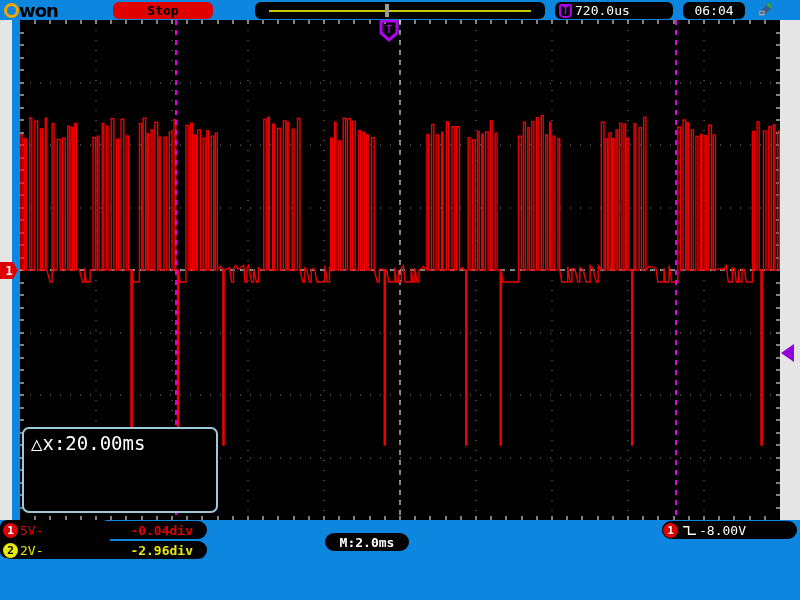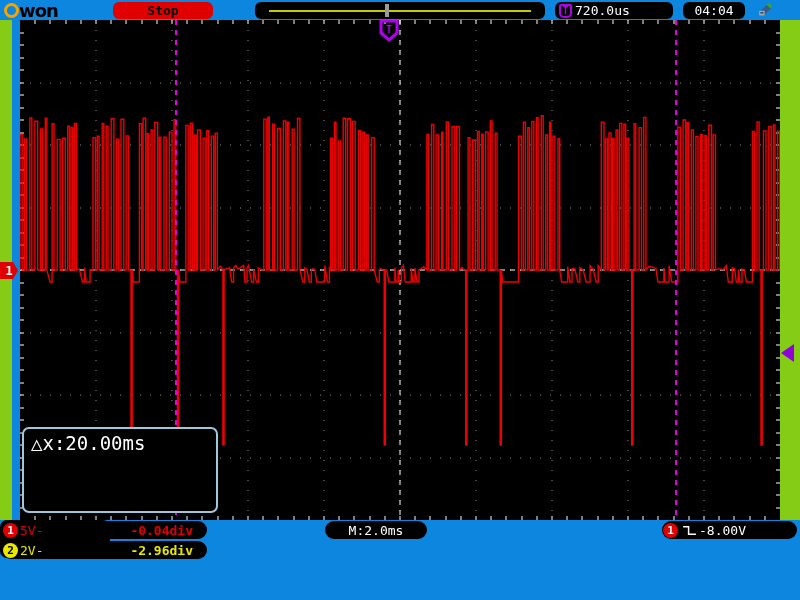--- a/index.html
+++ b/index.html
@@ -1,21 +1,21 @@
 <!DOCTYPE html>
 <html><head>
 <meta charset="utf-8">
 <style>
   * { margin:0; padding:0; box-sizing:border-box; }
   html,body {
     width:800px; height:600px; overflow:hidden;
     background:#0080e8;
     font-family:"DejaVu Sans Mono", monospace;
   }
-  #app { position:relative; width:800px; height:600px; background:#84cc16; }
+  #app { position:relative; width:800px; height:600px; background:#e5e5e5; }
 
   
   #topbar { position:absolute; left:0; top:0; width:800px; height:20px; background:#0d86e0; }
   .logo { position:absolute; left:4px; top:1px; height:18px; display:flex; align-items:center; }
   .logo-o {
     width:15px; height:15px; border-radius:50%;
     border:3.5px solid #f0a500; box-sizing:border-box;
   }
   .logo-text {
     font-family:"DejaVu Sans", sans-serif;
@@ -88,21 +88,21 @@
     display:flex; align-items:center; justify-content:center;
     font-size:11px; font-weight:bold; color:#fff; margin:0 2px 0 1px; flex:none;
   }
   .chdot.c1 { background:#e00000; }
   .chdot.c2 { background:#e8e800; color:#000; }
   .sb-unit { flex:none; }
   .sb-div  { margin-left:auto; margin-right:14px;font-weight:bold; }
   #sr-box { left:212px; top:1px; width:110px; height:38px; background:#000; border-radius:7px;
             display:flex; flex-direction:column; justify-content:center; }
   #sr-box span { color:#e00000; font-size:13px; line-height:18px; text-align:center; display:block; }
-  #tb-box { left:325px; top:1px; width:102px; color:#fff; justify-content:center; }
+  #tb-box { left:325px; top:13px; width:84px; color:#fff; justify-content:center;font-weight:bold; }
   #trg-box{ left:662px; top:1px; width:135px; color:#fff; }
   #trg-edge { width:15px; height:11px; margin:0 2px; flex:none; }
 </style>
 </head>
 <body>
 
 <div id="app">
 
   <div id="topbar">
 
@@ -116,21 +116,21 @@
     <div class="pill" id="pos-pill">
       <div id="pos-track"></div>
       <div id="pos-handle"></div>
     </div>
 
     <div class="pill" id="tick-pill">
       <div class="tbox">T</div>
       <span>720.0us</span>
     </div>
 
-    <div class="pill" id="time-pill">04:04</div>
+    <div class="pill" id="time-pill">06:04</div>
 
     <svg id="usb-icon" viewBox="0 0 20 20">
       <path d="M3 12 L12 3 L17 8 L8 17 Z" fill="#3a5a8a"></path>
       <path d="M11 3 L16 8 L18 4 L14 1 Z" fill="#2faa2f"></path>
       <rect x="2" y="11" width="7" height="6" rx="1" fill="#9aa6b2"></rect>
       <rect x="3.5" y="12.5" width="4" height="2" fill="#455"></rect>
     </svg>
   </div>
 
   <div id="leftrail"></div>

